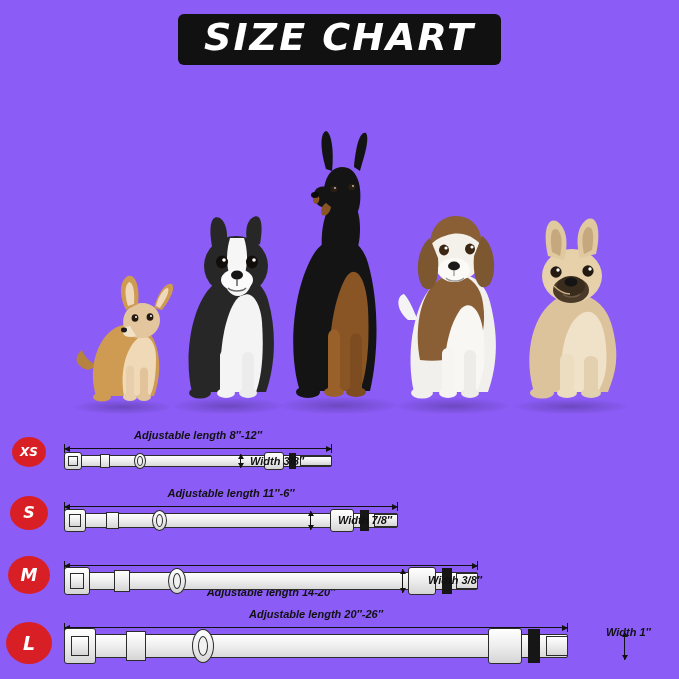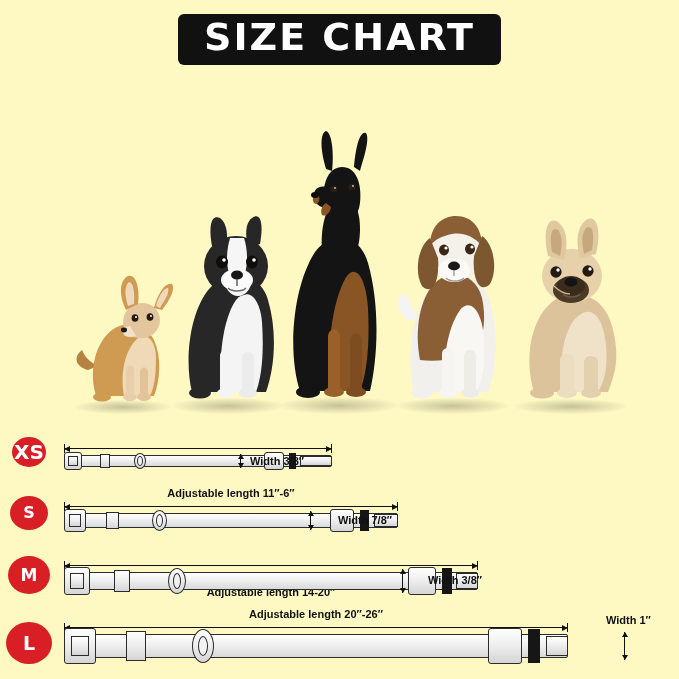--- a/index.html
+++ b/index.html
@@ -12,21 +12,22 @@
     background: #f2f2f2;
     font-family: "Liberation Sans", sans-serif;
     color: #1a1a1a;
     overflow: hidden;
     position: relative;
   }
   .page {
     position: relative;
     width: 679px;
     height: 679px;
-    background: #fef9c3;
+    background: #8b5cf6;
+    font-style: italic;
   }
 
   
   .title-wrap {
     position: absolute;
     top: 14px;
     left: 0;
     width: 679px;
     text-align: center;
   }
@@ -392,22 +393,23 @@
 
           <path d="M46 86 C52 92 58 94 62 94" stroke="#c9ad84" stroke-width="1.4" fill="none"></path>
         </g>
       </svg>
     </div>
   </div>
 
   <div class="rows">
 
     <div class="row" style="top:0px; height:56px;">
-      <div class="badge" style="left:12px; top:17px; width:34px; height:30px; border-radius:50%; font-size:20px; line-height:30px;">XS</div>
-
+      <div class="badge" style="left:12px; top:17px; width:34px; height:30px; border-radius:50%; font-size:12px; line-height:30px;">XS</div>
+
+      <div class="len-label" style="left:64px; top:9px; width:268px;">Adjustable length 8″-12″</div>
       <div class="len-arrow" style="left:64px; top:24px; width:268px;">
         <div class="line"></div>
         <div class="cap left"></div>
         <div class="cap right"></div>
         <div class="head left"></div>
         <div class="head right"></div>
       </div>
 
       <div class="collar" style="left:64px; top:35px; width:268px; height:12px;">
         <div class="strap"></div>
@@ -515,21 +517,21 @@
         <div class="part rounded" style="left:0px; top:-6px; width:32px; height:36px;"></div>
         <div class="part" style="left:7px; top:2px; width:18px; height:20px;"></div>
         <div class="part" style="left:62px; top:-3px; width:20px; height:30px;"></div>
         <div class="part round" style="left:128px; top:-5px; width:22px; height:34px;"></div>
         <div class="part round" style="left:134px; top:2px; width:10px; height:20px; background:#f2f2f2;"></div>
         <div class="part rounded" style="left:424px; top:-6px; width:34px; height:36px;"></div>
         <div class="part black" style="left:464px; top:-5px; width:12px; height:34px;"></div>
         <div class="part" style="left:482px; top:2px; width:22px; height:20px;"></div>
       </div>
 
-      <div class="width-label" style="left:606px; top:12px;">Width 1″</div>
+      <div class="width-label" style="left:606px; top:24px;">Width 1″</div>
       <div class="width-arrow" style="left:620px; top:30px; height:28px;">
         <div class="line"></div>
         <div class="head top"></div>
         <div class="head bottom"></div>
       </div>
     </div>
 
   </div>
 </div>
 

